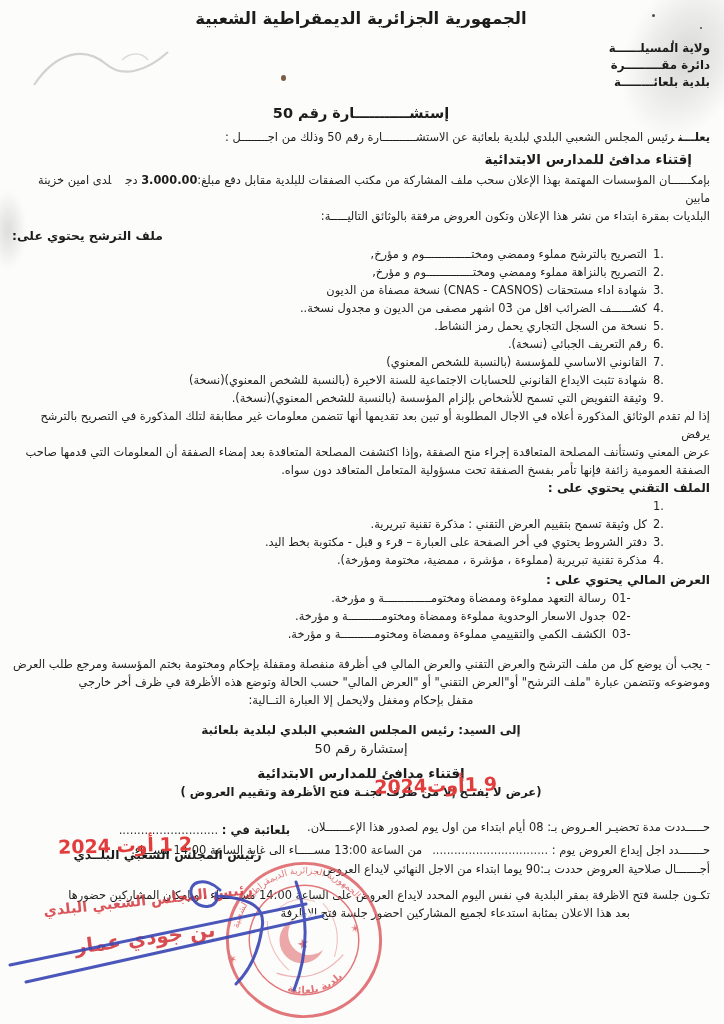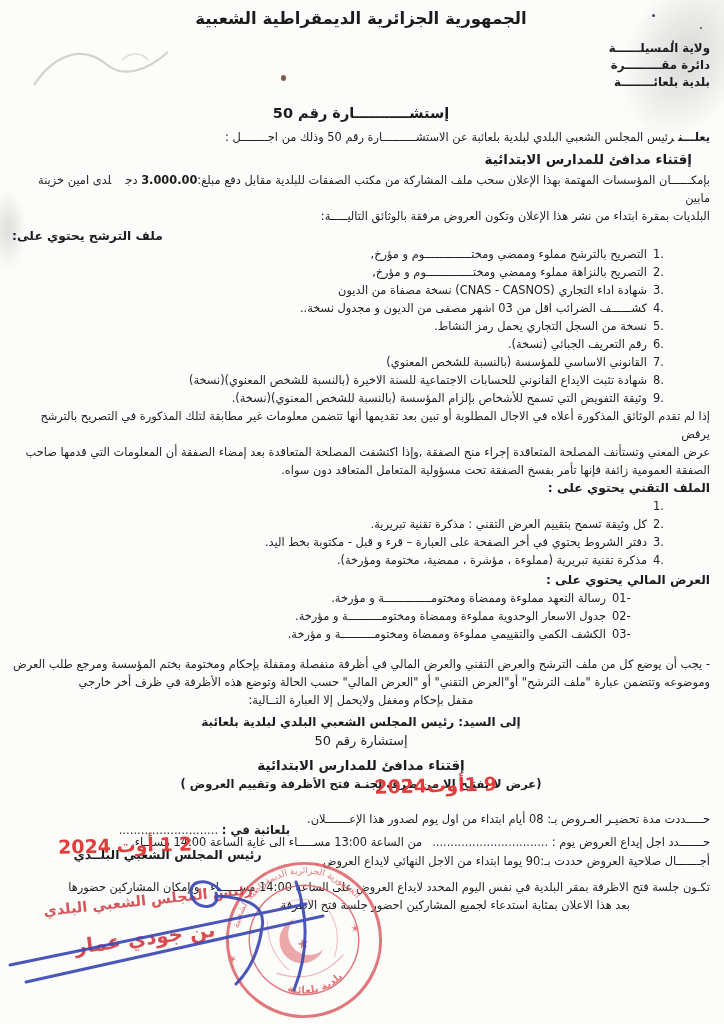--- a/index.html
+++ b/index.html
@@ -15,21 +15,21 @@
   .subject-head{margin-top:3px;margin-right:18px;font-weight:bold;font-size:13.5px;line-height:20px;}
   .intro{margin-top:2px;}
   .amount{font-weight:bold;direction:ltr;display:inline-block;}
   .gapped{margin-right:14px;}
   .cand-head{margin-top:2px;font-weight:bold;font-size:12.3px;line-height:18px;text-align:left;}
   .sec-head{font-weight:bold;font-size:12.3px;line-height:18px;}
   .li{display:flex;gap:6px;margin-right:40px;font-size:11.4px;line-height:18px;}
   .li .num{direction:ltr;flex:0 0 auto;min-width:17px;text-align:left;}
   .li2{margin-right:72px;}
   .env3{text-align:center;}
-  .addr-to{margin-top:4px;text-align:center;font-weight:bold;font-size:12px;line-height:18px;}
+  .addr-to{margin-top:12px;text-align:center;font-weight:bold;font-size:12px;line-height:18px;}
   .addr-consult{text-align:center;font-size:13px;line-height:20px;}
   .addr-subject{margin-top:4px;text-align:center;font-weight:bold;font-size:13.5px;line-height:20px;}
   .addr-note{text-align:center;font-weight:bold;font-size:11.5px;line-height:18px;}
   .prep{margin-top:17px;}
   .deposit-row{margin-top:4px;line-height:20px;}
   .dots{letter-spacing:1px;color:#333;}
   .suffix{margin-right:10px;}
   .opening{margin-top:8px;}
   .invitation{margin-right:80px;}
   .signoff{position:absolute;z-index:2;left:45px;top:820px;width:245px;}
@@ -104,21 +104,21 @@
     <div class="li">
         <span class="num">1.</span>
         <span>التصريح بالترشح مملوء وممضي ومختــــــــــــــوم و مؤرخ,</span>
       </div>
     <div class="li">
         <span class="num">2.</span>
         <span>التصريح بالنزاهة مملوء وممضي ومختــــــــــــــوم و مؤرخ,</span>
       </div>
     <div class="li">
         <span class="num">3.</span>
-        <span>شهادة اداء التجاري (CNAS - CASNOS) نسخة مصفاة من الديون</span>
+        <span>شهادة اداء مستحقات (CNAS - CASNOS) نسخة مصفاة من الديون</span>
       </div>
     <div class="li">
         <span class="num">4.</span>
         <span>كشــــــف الضرائب اقل من 03 اشهر مصفى من الديون و مجدول نسخة..</span>
       </div>
     <div class="li">
         <span class="num">5.</span>
         <span>نسخة من السجل التجاري يحمل رمز النشاط.</span>
       </div>
     <div class="li">

